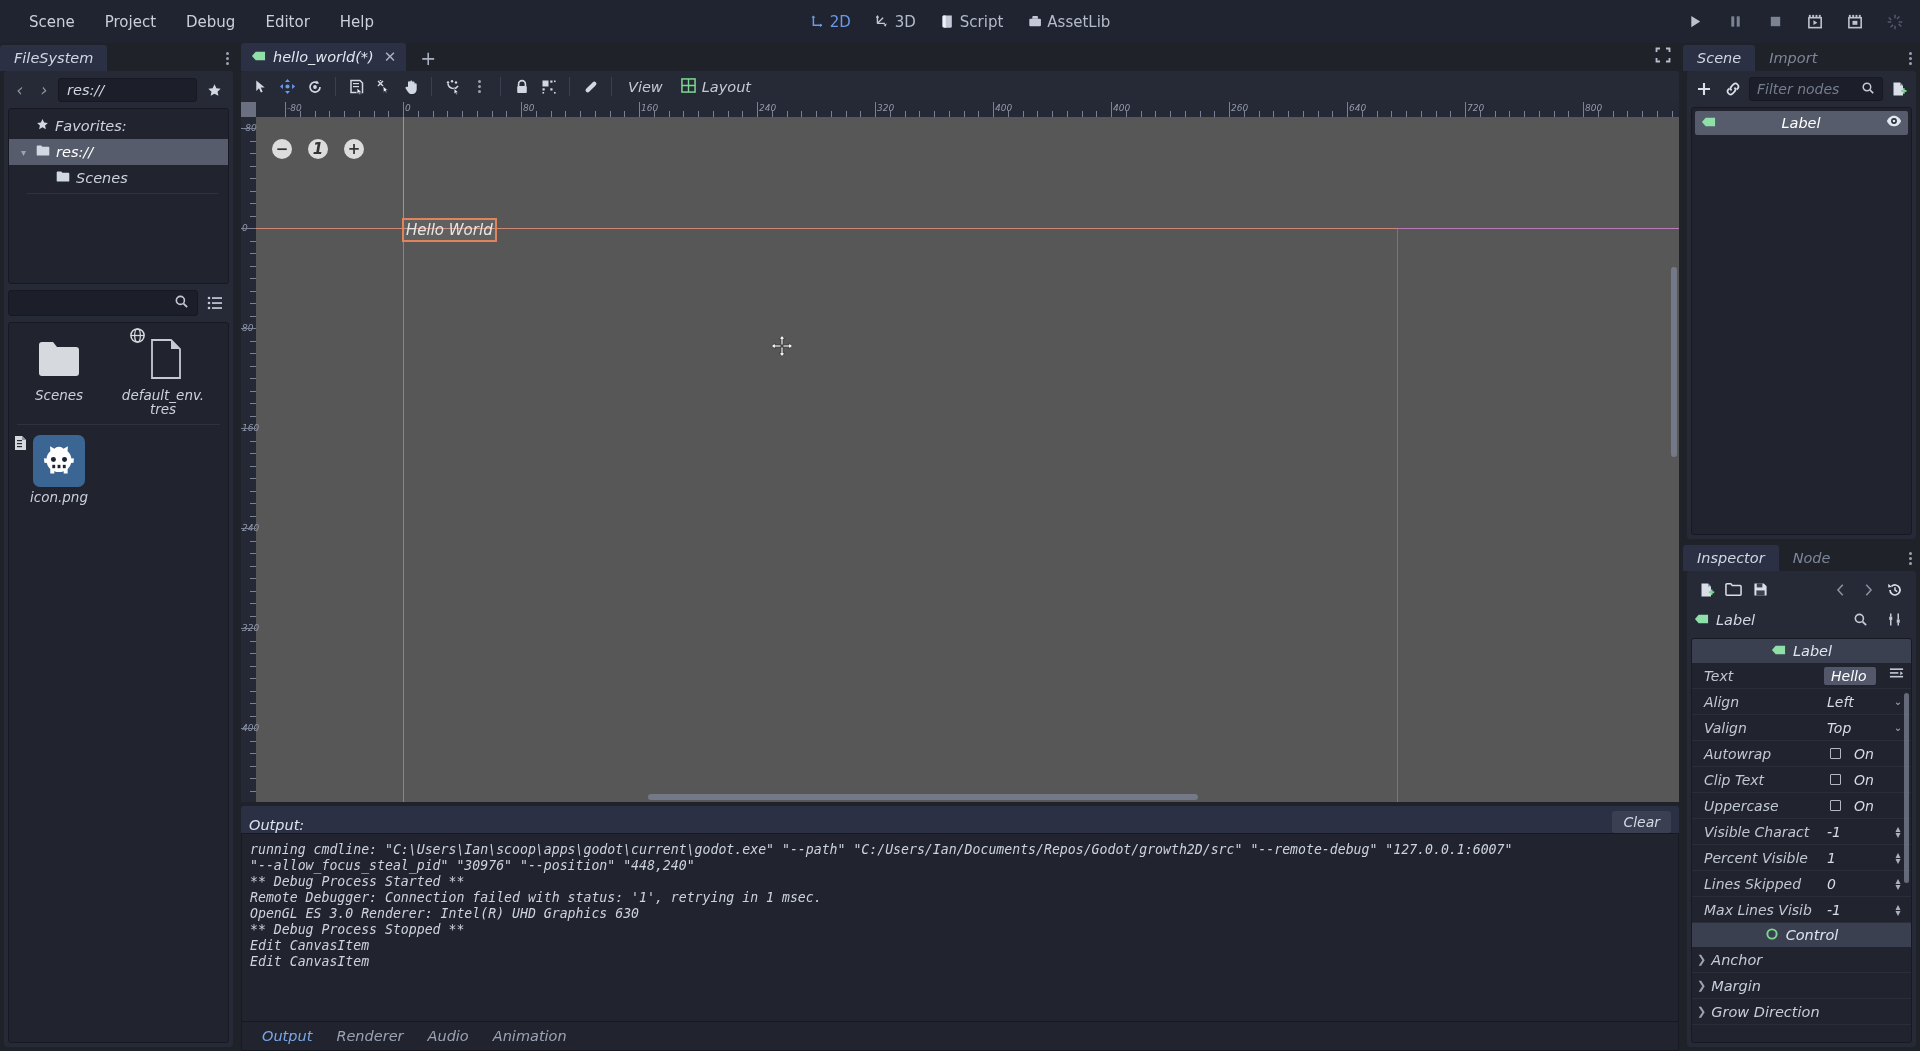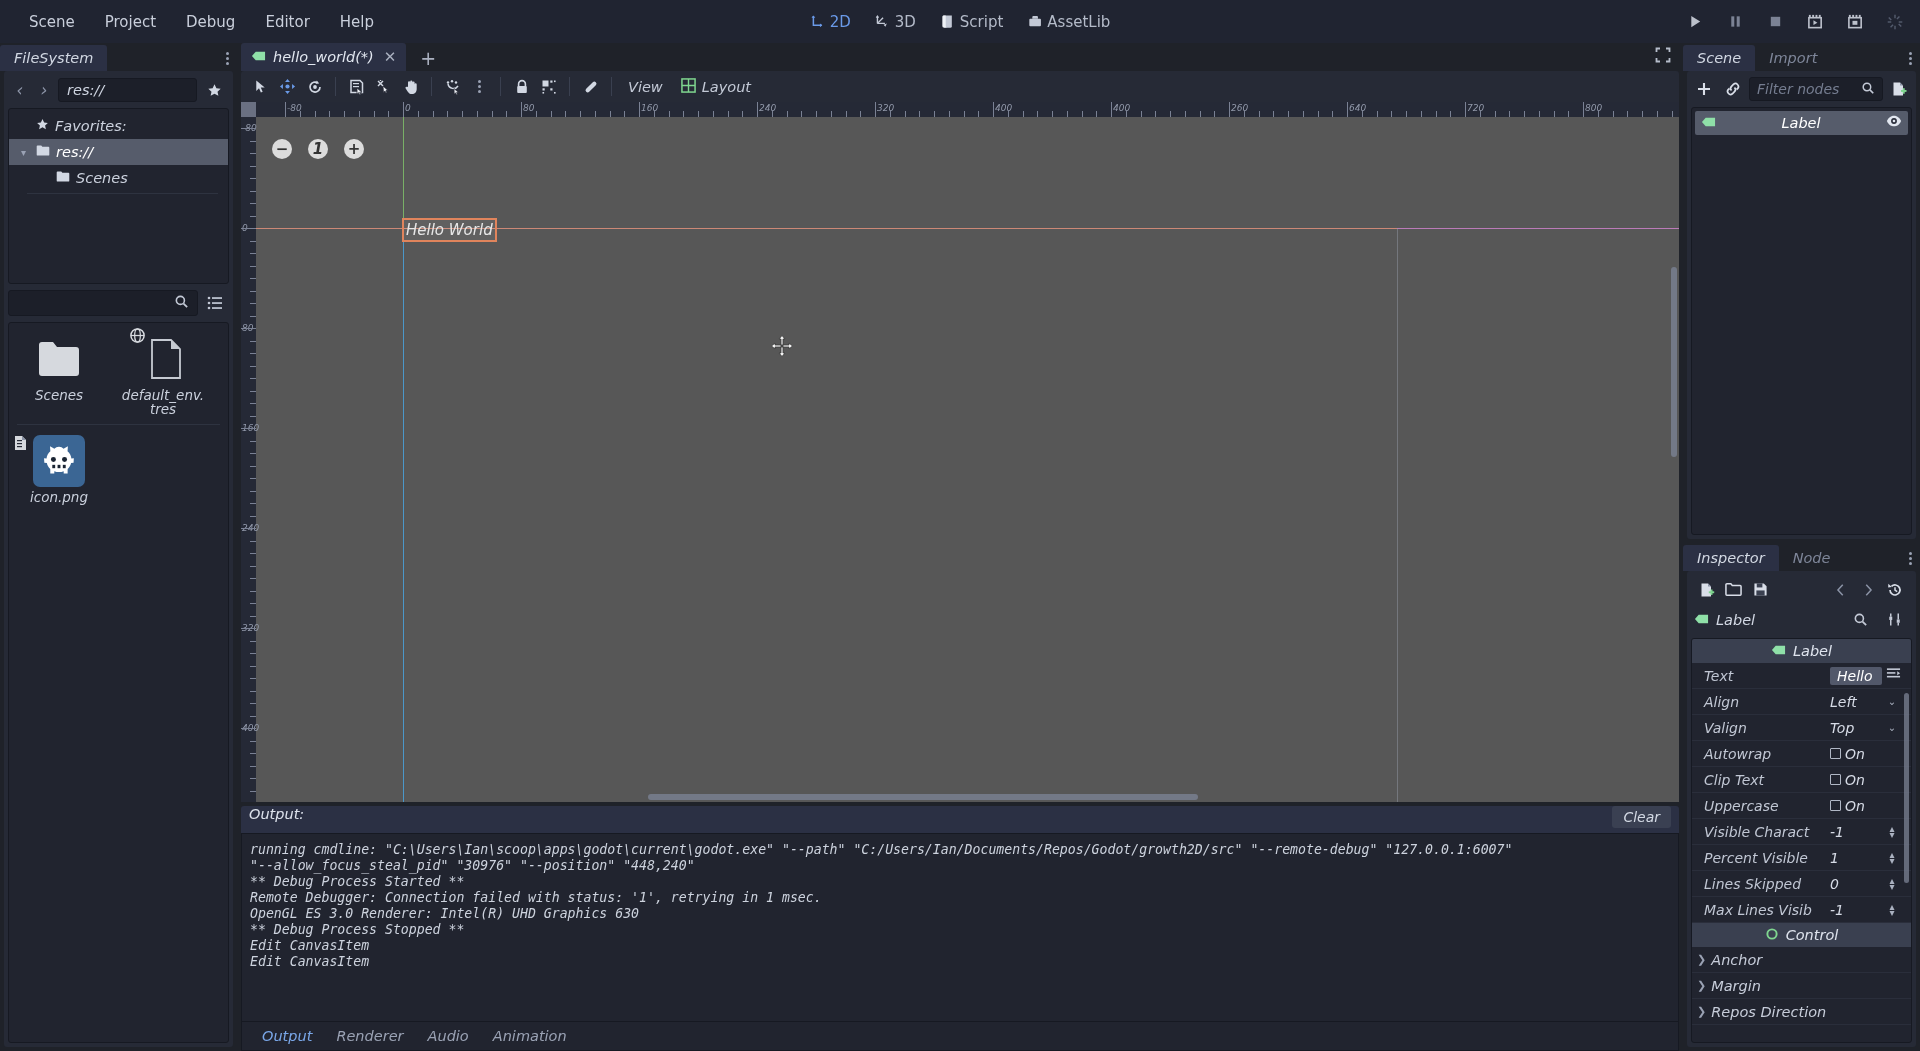--- a/index.html
+++ b/index.html
@@ -124,21 +124,21 @@
   }
   .zoom-ctrls { position:absolute; display:flex; align-items:center; gap:16px; }
   .zoom-btn { width:20px; height:20px; border-radius:50%; background:#dcdcdc; color:#333;
     display:flex; align-items:center; justify-content:center; font-size:15px; font-weight:bold; cursor:default;}
   .cursor-cross { position:absolute; width:22px; height:22px; pointer-events:none; }
   .vscroll { position:absolute; right:2px; width:6px; background:#7b8294; border-radius:3px; opacity:.8;}
   .hscroll { position:absolute; bottom:2px; height:6px; background:#7b8294; border-radius:3px; opacity:.8;}
 
   
   .bottom-panel { height:245px; flex:none; display:flex; flex-direction:column; margin: 4px 4px 0 4px; }
-  .out-head { height:27px; background:#2b3044; border-radius:3px 3px 0 0; display:flex; align-items:flex-start;
+  .out-head { height:27px; background:#2b3044; border-radius:3px 3px 0 0; display:flex; align-items:flex-end;
               padding: 0 8px; justify-content:space-between; }
   .out-title { font-size:14.5px; color:#dde2ec; }
   .clear-btn { background:#3a4052; border-radius:3px; padding: 3px 11px; font-size:14px; color:#d4dae5; cursor:default;}
   .out-body { flex:1; background:#21242f; border:1px solid #161922; overflow:hidden; padding: 8px 8px 4px 8px; }
   .out-line { font-family:"DejaVu Sans Mono","Liberation Mono",monospace; font-size:13.2px; color:#cdd3de; line-height:16px; white-space:pre; }
   .bottom-tabs { height:29px; background:#21242f; display:flex; align-items:center; gap:0; padding-left:8px;
                  border-left:1px solid #161922; border-right:1px solid #161922; border-bottom:1px solid #161922;}
   .bt-tab { padding: 3px 12px; font-size:14.5px; color:#9aa2b4; cursor:default; border-radius:3px;}
   .bt-tab.active { color:#7aa7e8; }
 
@@ -158,21 +158,21 @@
   .insp-panel { background:#262a36; margin:0 4px 4px 4px; flex:1; border-radius:3px; display:flex; flex-direction:column; padding:4px; min-height:0;}
   .insp-toolrow { display:flex; align-items:center; padding: 3px 4px 5px 2px; }
   .insp-toolrow .spacer { flex:1; }
   .it-btn { width:27px; height:23px; display:flex; align-items:center; justify-content:center; cursor:default; }
   .insp-noderow { display:flex; align-items:center; gap:7px; padding: 2px 4px 7px 3px; }
   .insp-nodename { font-size:14.5px; color:#d2d8e4; flex:1; }
   .props-box { background:#21242f; border:1px solid #161922; border-radius:3px; flex:1; min-height:0; position:relative; overflow:hidden;}
   .cat-row { background:#3a4050; display:flex; align-items:center; justify-content:center; gap:7px; height:24px; font-size:14.5px; color:#dfe4ee; cursor:default;}
   .prop-row { display:flex; align-items:center; height:26px; padding: 0 7px 0 12px; border-bottom:1px solid #2a2e3b; font-size:14px; }
   .prop-name { flex:1; color:#c1c7d4; }
-  .prop-val { display:flex; align-items:center; gap:4px; min-width:74px; }
+  .prop-val { display:flex; align-items:center; gap:13px; min-width:74px; }
   .val-field { background:#52586a; color:#ffffff; padding: 1px 7px; border-radius:2px; min-width:52px; }
   .val-plain { color:#d7dce7; min-width:52px; }
   .chk { width:11px; height:11px; border:1.5px solid #b0b7c5; border-radius:1px; display:inline-block; }
   .caret { color:#aab1c0; font-size:10px; width:12px; text-align:center;}
   .spin { color:#aab1c0; font-size:10px; width:12px; display:flex; flex-direction:column; align-items:center; line-height:6px;}
   .sub-row { display:flex; align-items:center; height:26px; padding-left:5px; gap:5px; font-size:14.5px; color:#c7cdda; border-bottom:1px solid #2a2e3b; cursor:default;}
   .arrow-r { color:#9aa2b4; font-size:11px; }
   .props-scroll { position:absolute; right:2px; top:54px; width:5px; height:190px; background:#7b8294; border-radius:3px; opacity:.75;}
 </style>
 </head>
@@ -1054,21 +1054,21 @@
                 <div class="sub-row">
                   <span class="arrow-r">❯</span>
                   <span>Anchor</span>
                 </div>
                 <div class="sub-row">
                   <span class="arrow-r">❯</span>
                   <span>Margin</span>
                 </div>
                 <div class="sub-row">
                   <span class="arrow-r">❯</span>
-                  <span>Repos Direction</span>
+                  <span>Grow Direction</span>
                 </div>
               </div>
             <div class="props-scroll"></div>
           </div>
         </div>
       </div>
     </div>
   </div>
 </div>
 

